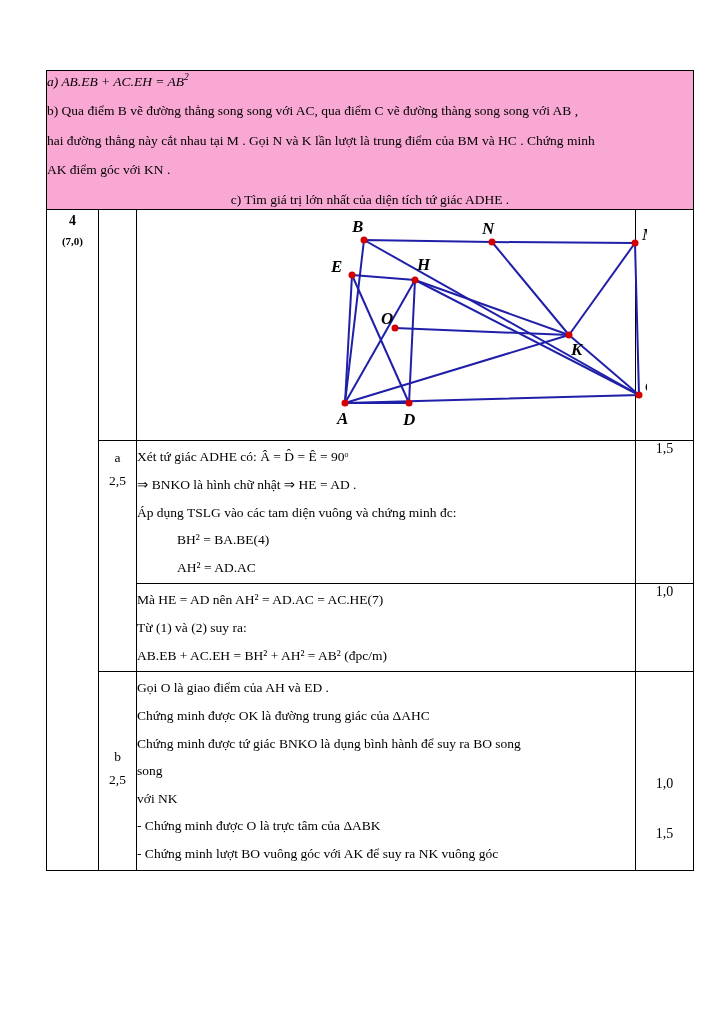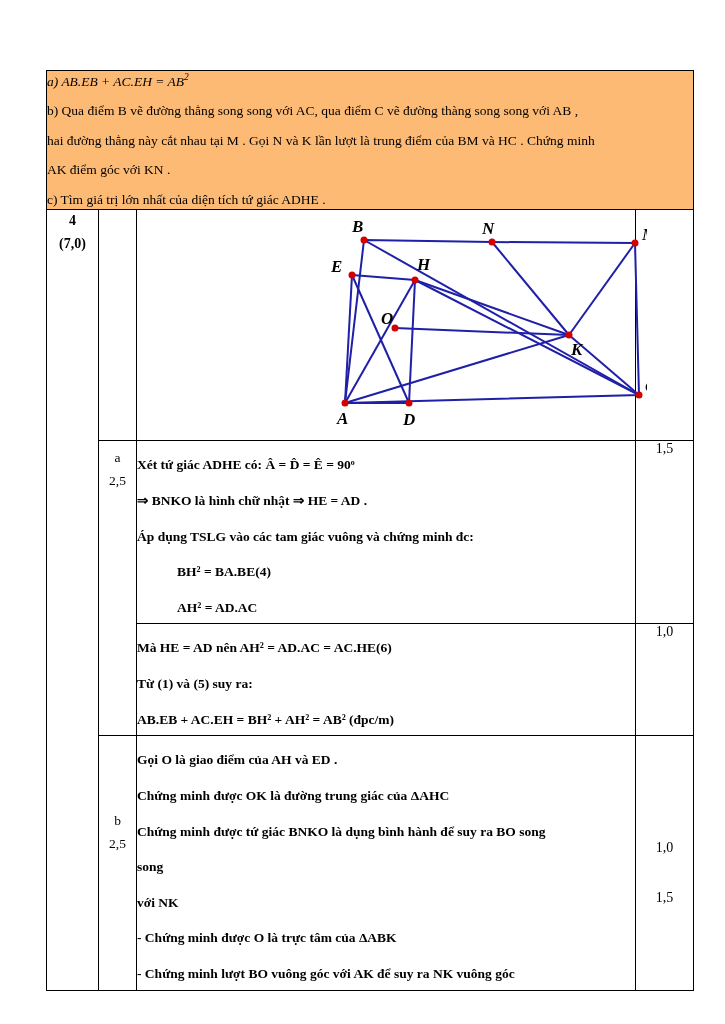--- a/index.html
+++ b/index.html
@@ -29,59 +29,59 @@
     border-collapse: collapse;
     table-layout: fixed;
   }
   .doc-table td {
     border: 1px solid #000;
     vertical-align: top;
     padding: 0;
   }
   
   .header-cell {
-    background: #fdba74;
+    background: #f9a8d4;
     padding: 10px 10px 12px 10px;
   }
   .header-cell p {
     margin: 0 0 10px 0;
     font-size: 13.5px;
     line-height: 1.45;
   }
-  .header-cell p:last-child { margin-bottom: 0; }
+  .header-cell p:last-child { margin-bottom: 0; text-align: center; }
   .it { font-style: italic; }
   .sup { font-size: 9.5px; vertical-align: super; }
   
   .col-qnum { width: 52px; text-align: center; }
   .col-part { width: 38px; }
   .col-body { }
   .col-score { width: 58px; }
 
   .qnum {
     font-weight: bold;
     font-size: 14px;
     padding-top: 430px;
     text-align: center;
     line-height: 1.6;
   }
-  .qnum .sub { font-weight: bold; font-size: 14px; }
+  .qnum .sub { font-weight: bold; font-size: 11px; }
 
   .partcell {
     font-size: 13.5px;
     text-align: center;
     padding-top: 0;
     line-height: 1.7;
   }
 
   .bodycell {
     font-size: 13.5px;
     padding: 6px 8px 8px 10px;
     line-height: 1.75;
   }
-  .bodycell .line { margin: 12px 0 4px 0; white-space: nowrap; font-weight: bold; }
+  .bodycell .line { margin: 4px 0 4px 0; white-space: nowrap; }
   .bodycell .line.ind { padding-left: 40px; }
   .scorecell {
     font-size: 14px;
     text-align: center;
     padding-top: 0;
   }
   .score-pad-1 { padding-top: 68px; }
   .score-pad-2 { padding-top: 58px; }
 
   
@@ -192,31 +192,31 @@
     </tr>
 
     <tr>
       <td class="partcell" rowspan="2">
         <div style="padding-top:6px;">a</div>
         <div>2,5</div>
       </td>
       <td class="bodycell">
         <div class="line">Xét tứ giác  ADHE  có:  Â = D̂ = Ê = 90ᵒ</div>
         <div class="line">⇒  BNKO  là hình chữ nhật ⇒  HE = AD .</div>
-        <div class="line">Áp dụng TSLG vào các tam giác vuông và chứng minh đc:</div>
+        <div class="line">Áp dụng TSLG vào các tam diện vuông và chứng minh đc:</div>
         <div class="line ind">BH² = BA.BE(4)</div>
         <div class="line ind">AH² = AD.AC</div>
       </td>
       <td class="scorecell score-pad-1">1,5</td>
     </tr>
 
     <tr>
       <td class="bodycell">
-        <div class="line">Mà  HE = AD nên  AH² = AD.AC = AC.HE(6)</div>
-        <div class="line">Từ (1) và (5) suy ra:</div>
+        <div class="line">Mà  HE = AD nên  AH² = AD.AC = AC.HE(7)</div>
+        <div class="line">Từ (1) và (2) suy ra:</div>
         <div class="line">AB.EB + AC.EH = BH² + AH² = AB² (đpc/m)</div>
       </td>
       <td class="scorecell score-pad-2">1,0</td>
     </tr>
 
     <tr>
       <td class="partcell">
         <div style="padding-top:74px;">b</div>
         <div>2,5</div>
       </td>

